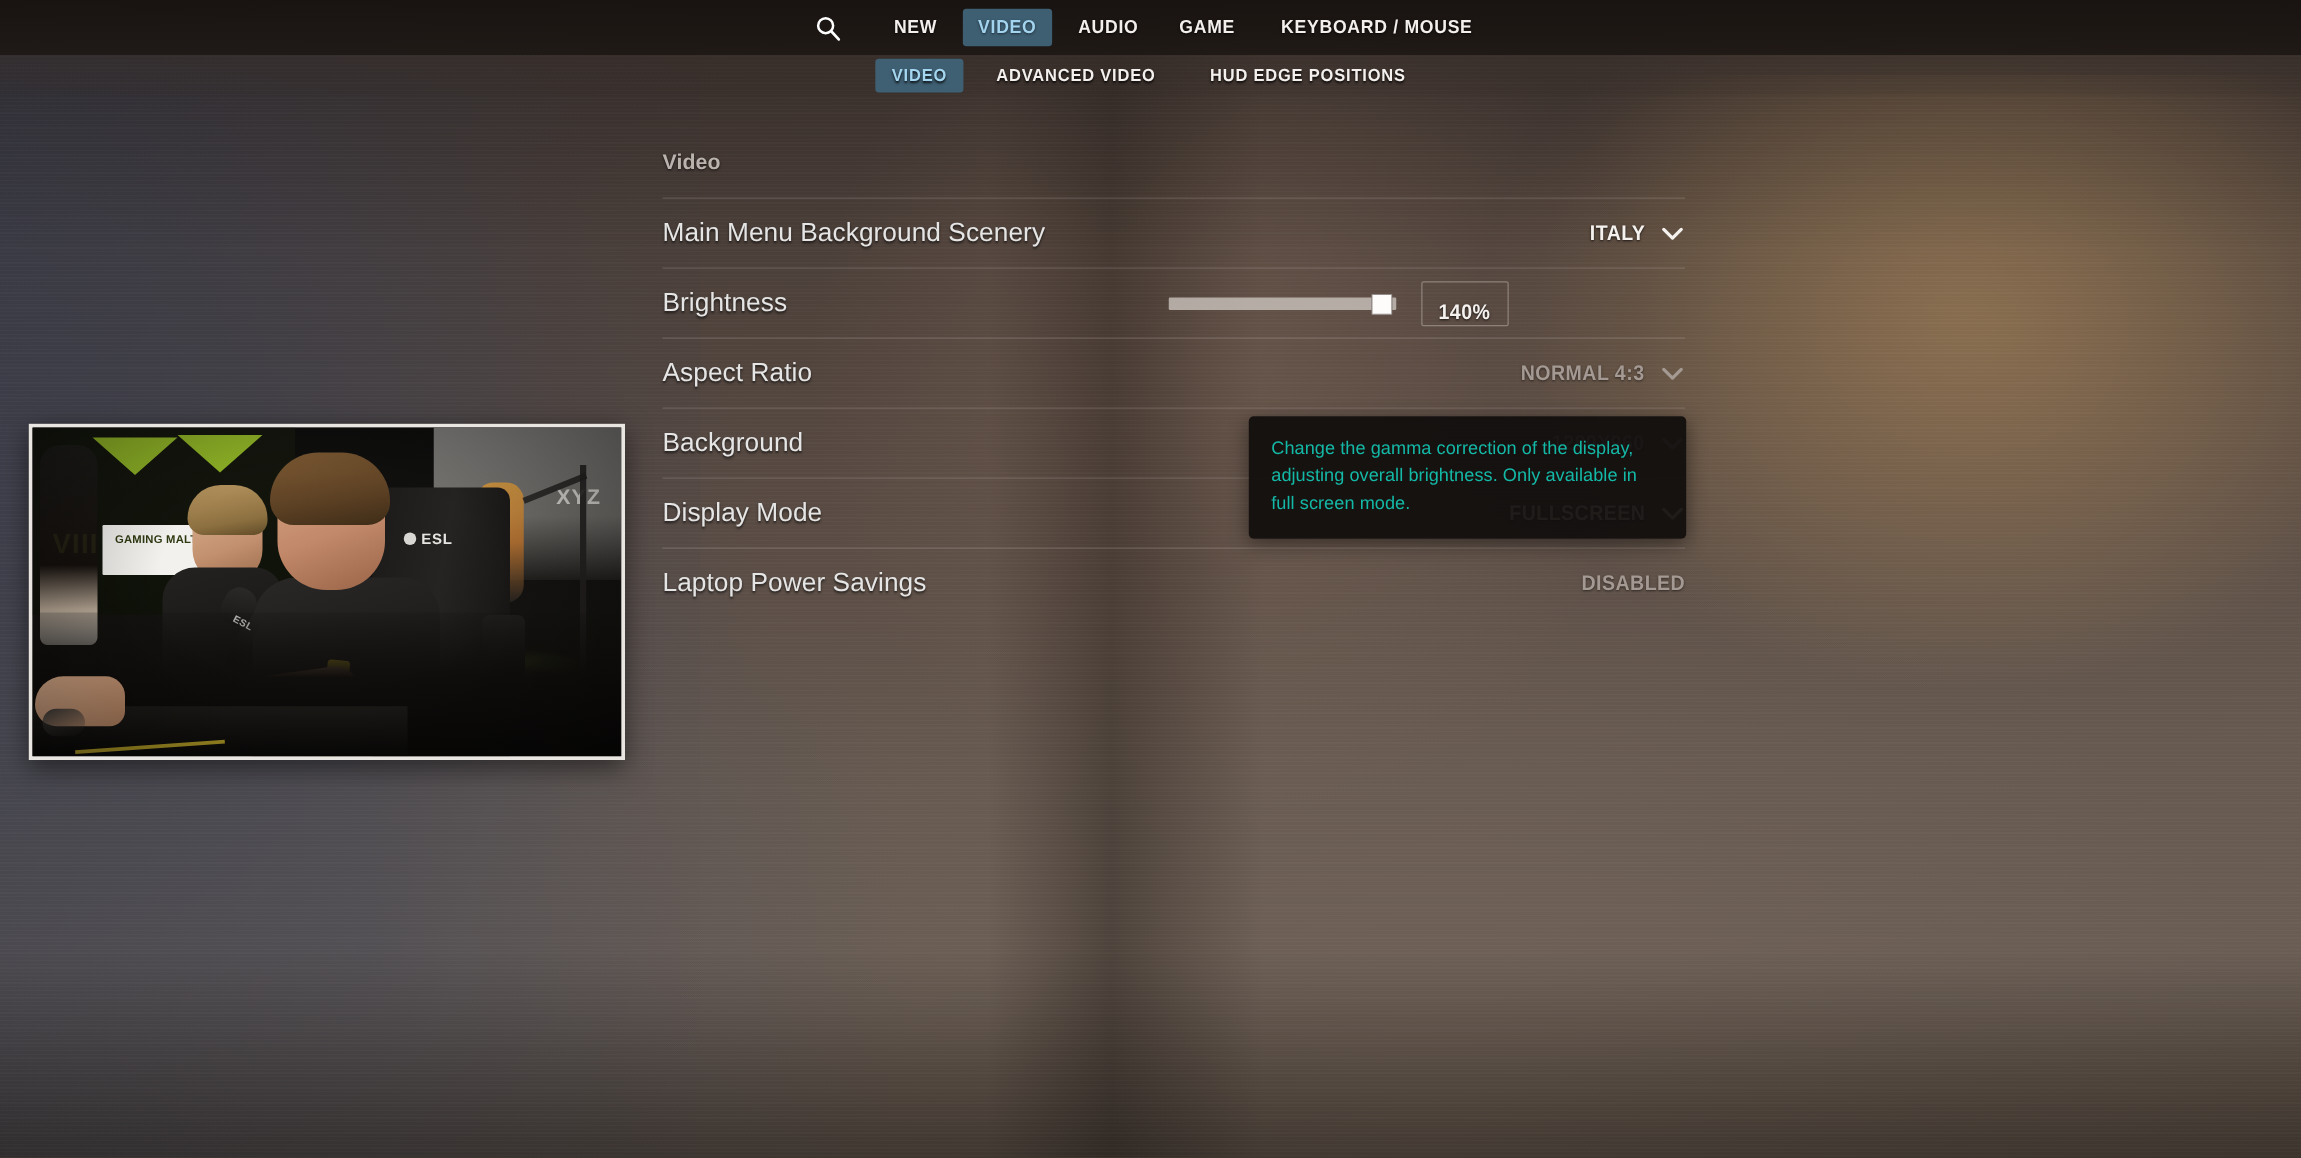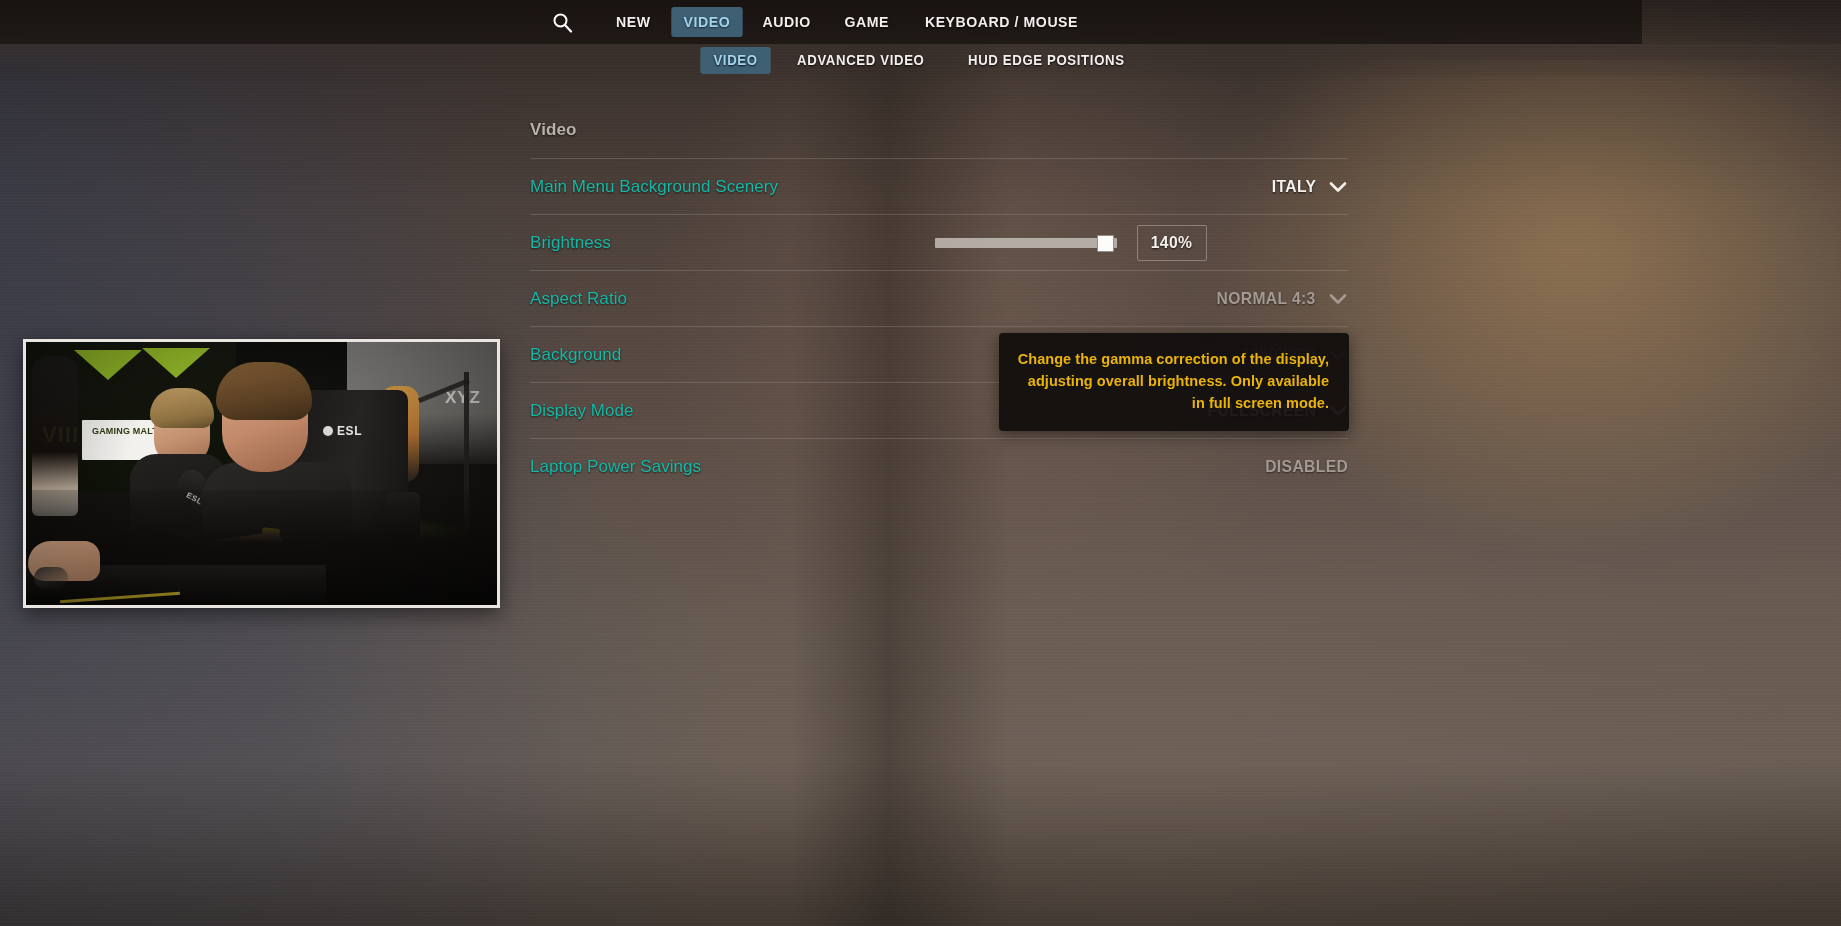--- a/index.html
+++ b/index.html
@@ -64,21 +64,21 @@
       rgba(255,255,255,0.016) 1px,
       rgba(0,0,0,0.016) 1px,
       rgba(0,0,0,0.016) 3px
     );
     pointer-events: none;
   }
 
   
   .topbar {
     position: absolute;
-    left: 0; top: 0; width: 1642px; height: 44px;
+    left: 0; top: 0; width: 1841px; height: 44px;
     background: linear-gradient(180deg, rgba(24,18,16,0.93), rgba(30,24,21,0.90));
     display: flex;
     align-items: center;
     justify-content: center;
     gap: 0;
   }
   .search-btn {
     width: 34px; height: 30px;
     display: flex; align-items: center; justify-content: center;
     margin-right: 22px;
@@ -158,22 +158,22 @@
     position: relative;
     height: 56px;
     display: flex;
     align-items: center;
     justify-content: space-between;
     border-top: 1px solid rgba(216,206,198,0.20);
     cursor: pointer;
   }
   .row:first-of-type { border-top: none; }
   .row-label {
-    font-size: 17px;
-    color: #14b8a6;
+    font-size: 21px;
+    color: #e5e5e5;
     letter-spacing: 0.05px;
     text-shadow: 0 1px 2px rgba(0,0,0,0.65);
     white-space: nowrap;
   }
   .row-value {
     display: flex;
     align-items: center;
     gap: 12px;
   }
   .value-text {
@@ -226,21 +226,21 @@
     background: #fdfcfb;
     border: 1px solid rgba(60,50,45,0.55);
     border-radius: 1px;
   }
   .slider-value-box {
     width: 70px;
     height: 36px;
     border: 1px solid rgba(213,204,197,0.42);
     border-radius: 2px;
     display: flex;
-    align-items: center;
+    align-items: flex-end;
     justify-content: center;
   }
   .slider-value-box .value-text {
     transform: scaleX(0.92);
     transform-origin: center center;
   }
 
   
   .tooltip {
     position: absolute;
@@ -249,24 +249,23 @@
     width: 350px;
     padding: 16px 20px 17px 18px;
     background: rgba(17,14,13,0.94);
     border-radius: 4px;
     box-shadow: 0 4px 16px rgba(0,0,0,0.45);
     z-index: 40;
   }
   .tooltip-text {
     font-size: 14.5px;
     line-height: 1.5;
-    color: #eab308;
-    font-weight: bold;
+    color: #14b8a6;
+    font-weight: normal;
     letter-spacing: 0.05px;
-    text-align: right;
   }
 
   
   .video-panel {
     position: absolute;
     left: 23px;
     top: 339px;
     width: 477px;
     height: 269px;
     border: 3px solid #e9e6e2;

